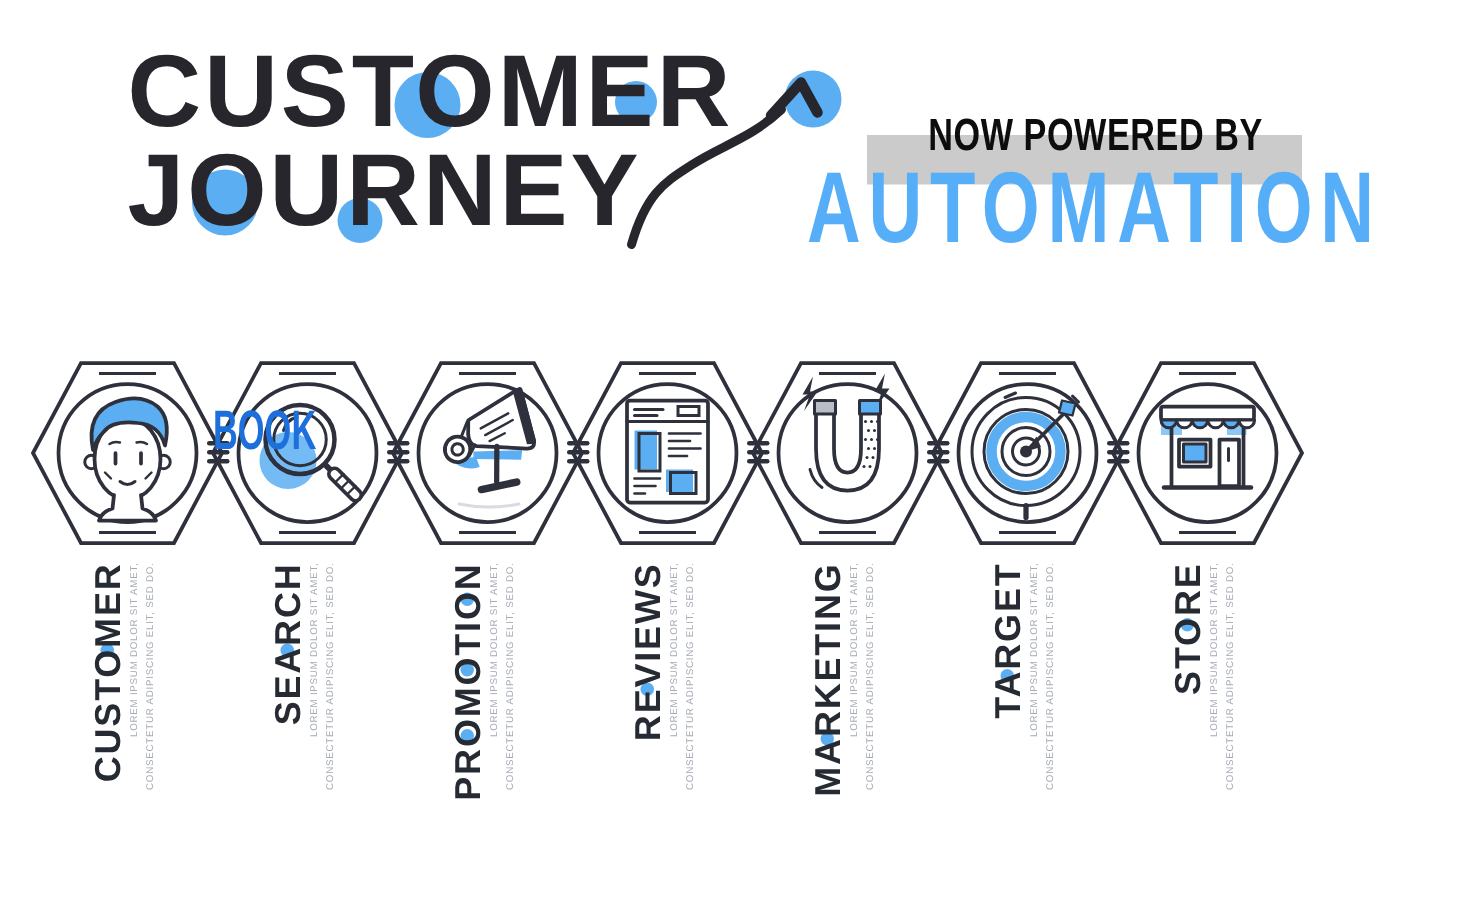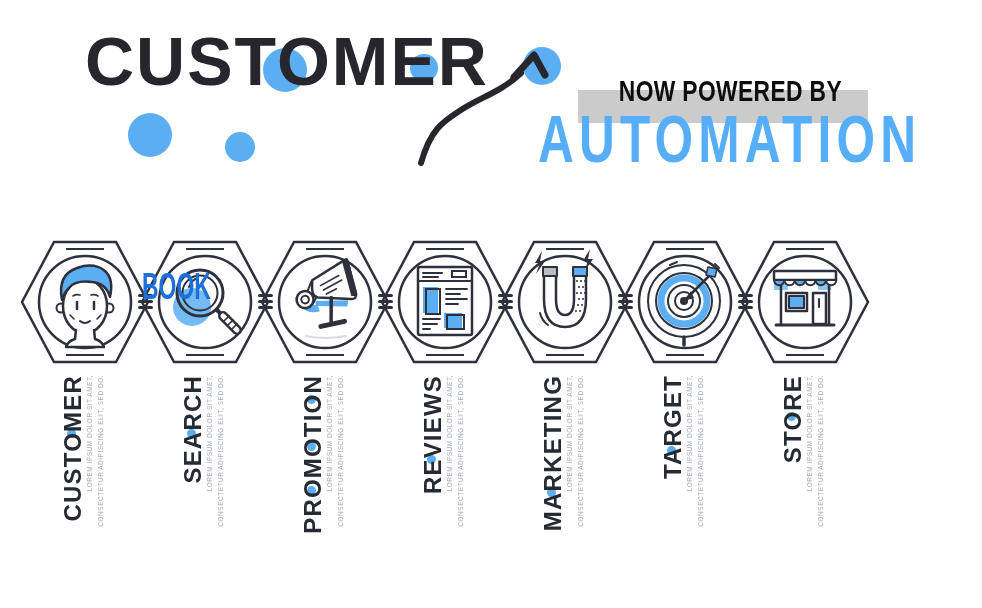--- a/index.html
+++ b/index.html
@@ -57,20 +57,21 @@
 
 <div class="canvas">
 
   <div class="logo-dot" style="left:263px; top:48px;  width:44px; height:44px;"></div>
   <div class="logo-dot" style="left:128px; top:113px; width:44px; height:44px;"></div>
   <div class="logo-dot" style="left:410px; top:54px;  width:28px; height:28px;"></div>
   <div class="logo-dot" style="left:225px; top:132px; width:30px; height:30px;"></div>
 
   <div class="logo">
     <div>CUSTOMER</div>
+    <div>JOURNEY</div>
   </div>
 
   <svg class="arrow-svg" width="170" height="150" viewBox="400 30 170 150">
     <circle cx="542" cy="66" r="19" fill="#5caef2"></circle>
     <path d="M421 163 C 431 128 444 121 461 110 C 481 97 501 92 521 73" stroke="#26262c" stroke-width="6" fill="none" stroke-linecap="round"></path>
     <path d="M514 77 L534 55 L545 75" stroke="#26262c" stroke-width="7" fill="none" stroke-linecap="round" stroke-linejoin="round"></path>
   </svg>
 
   <div class="kicker-bg"></div>
   <div class="kicker">NOW POWERED BY</div>

